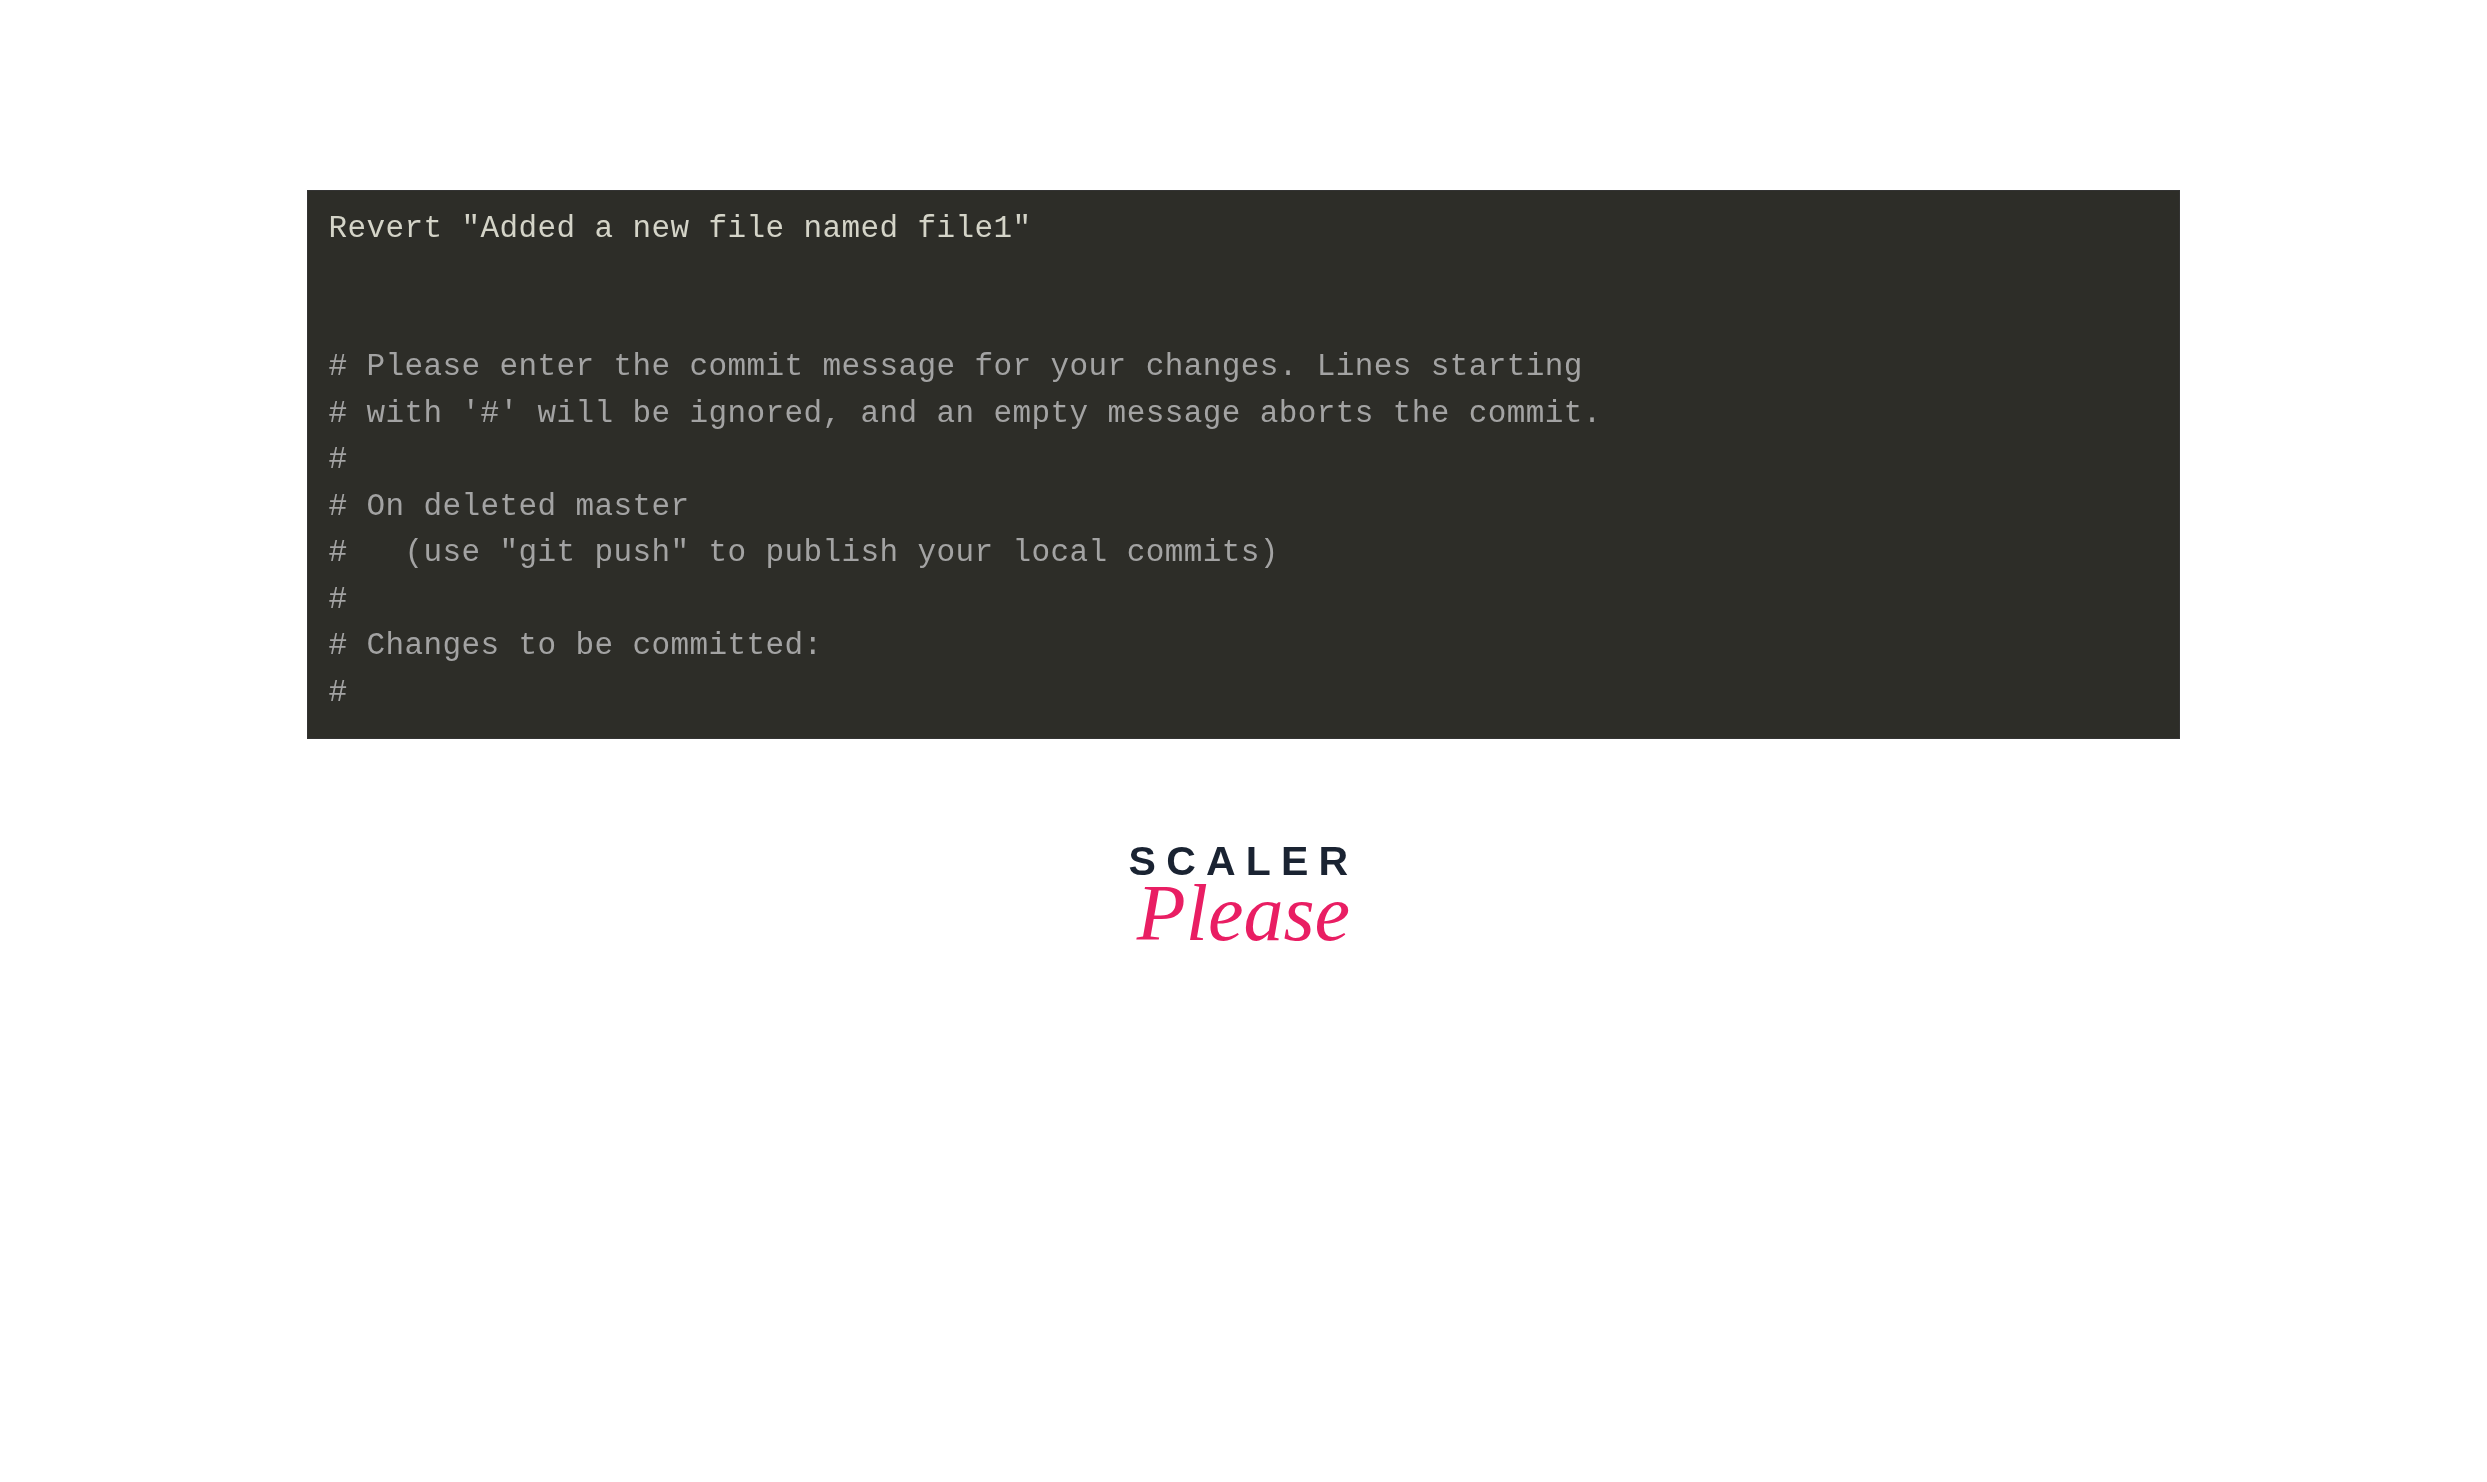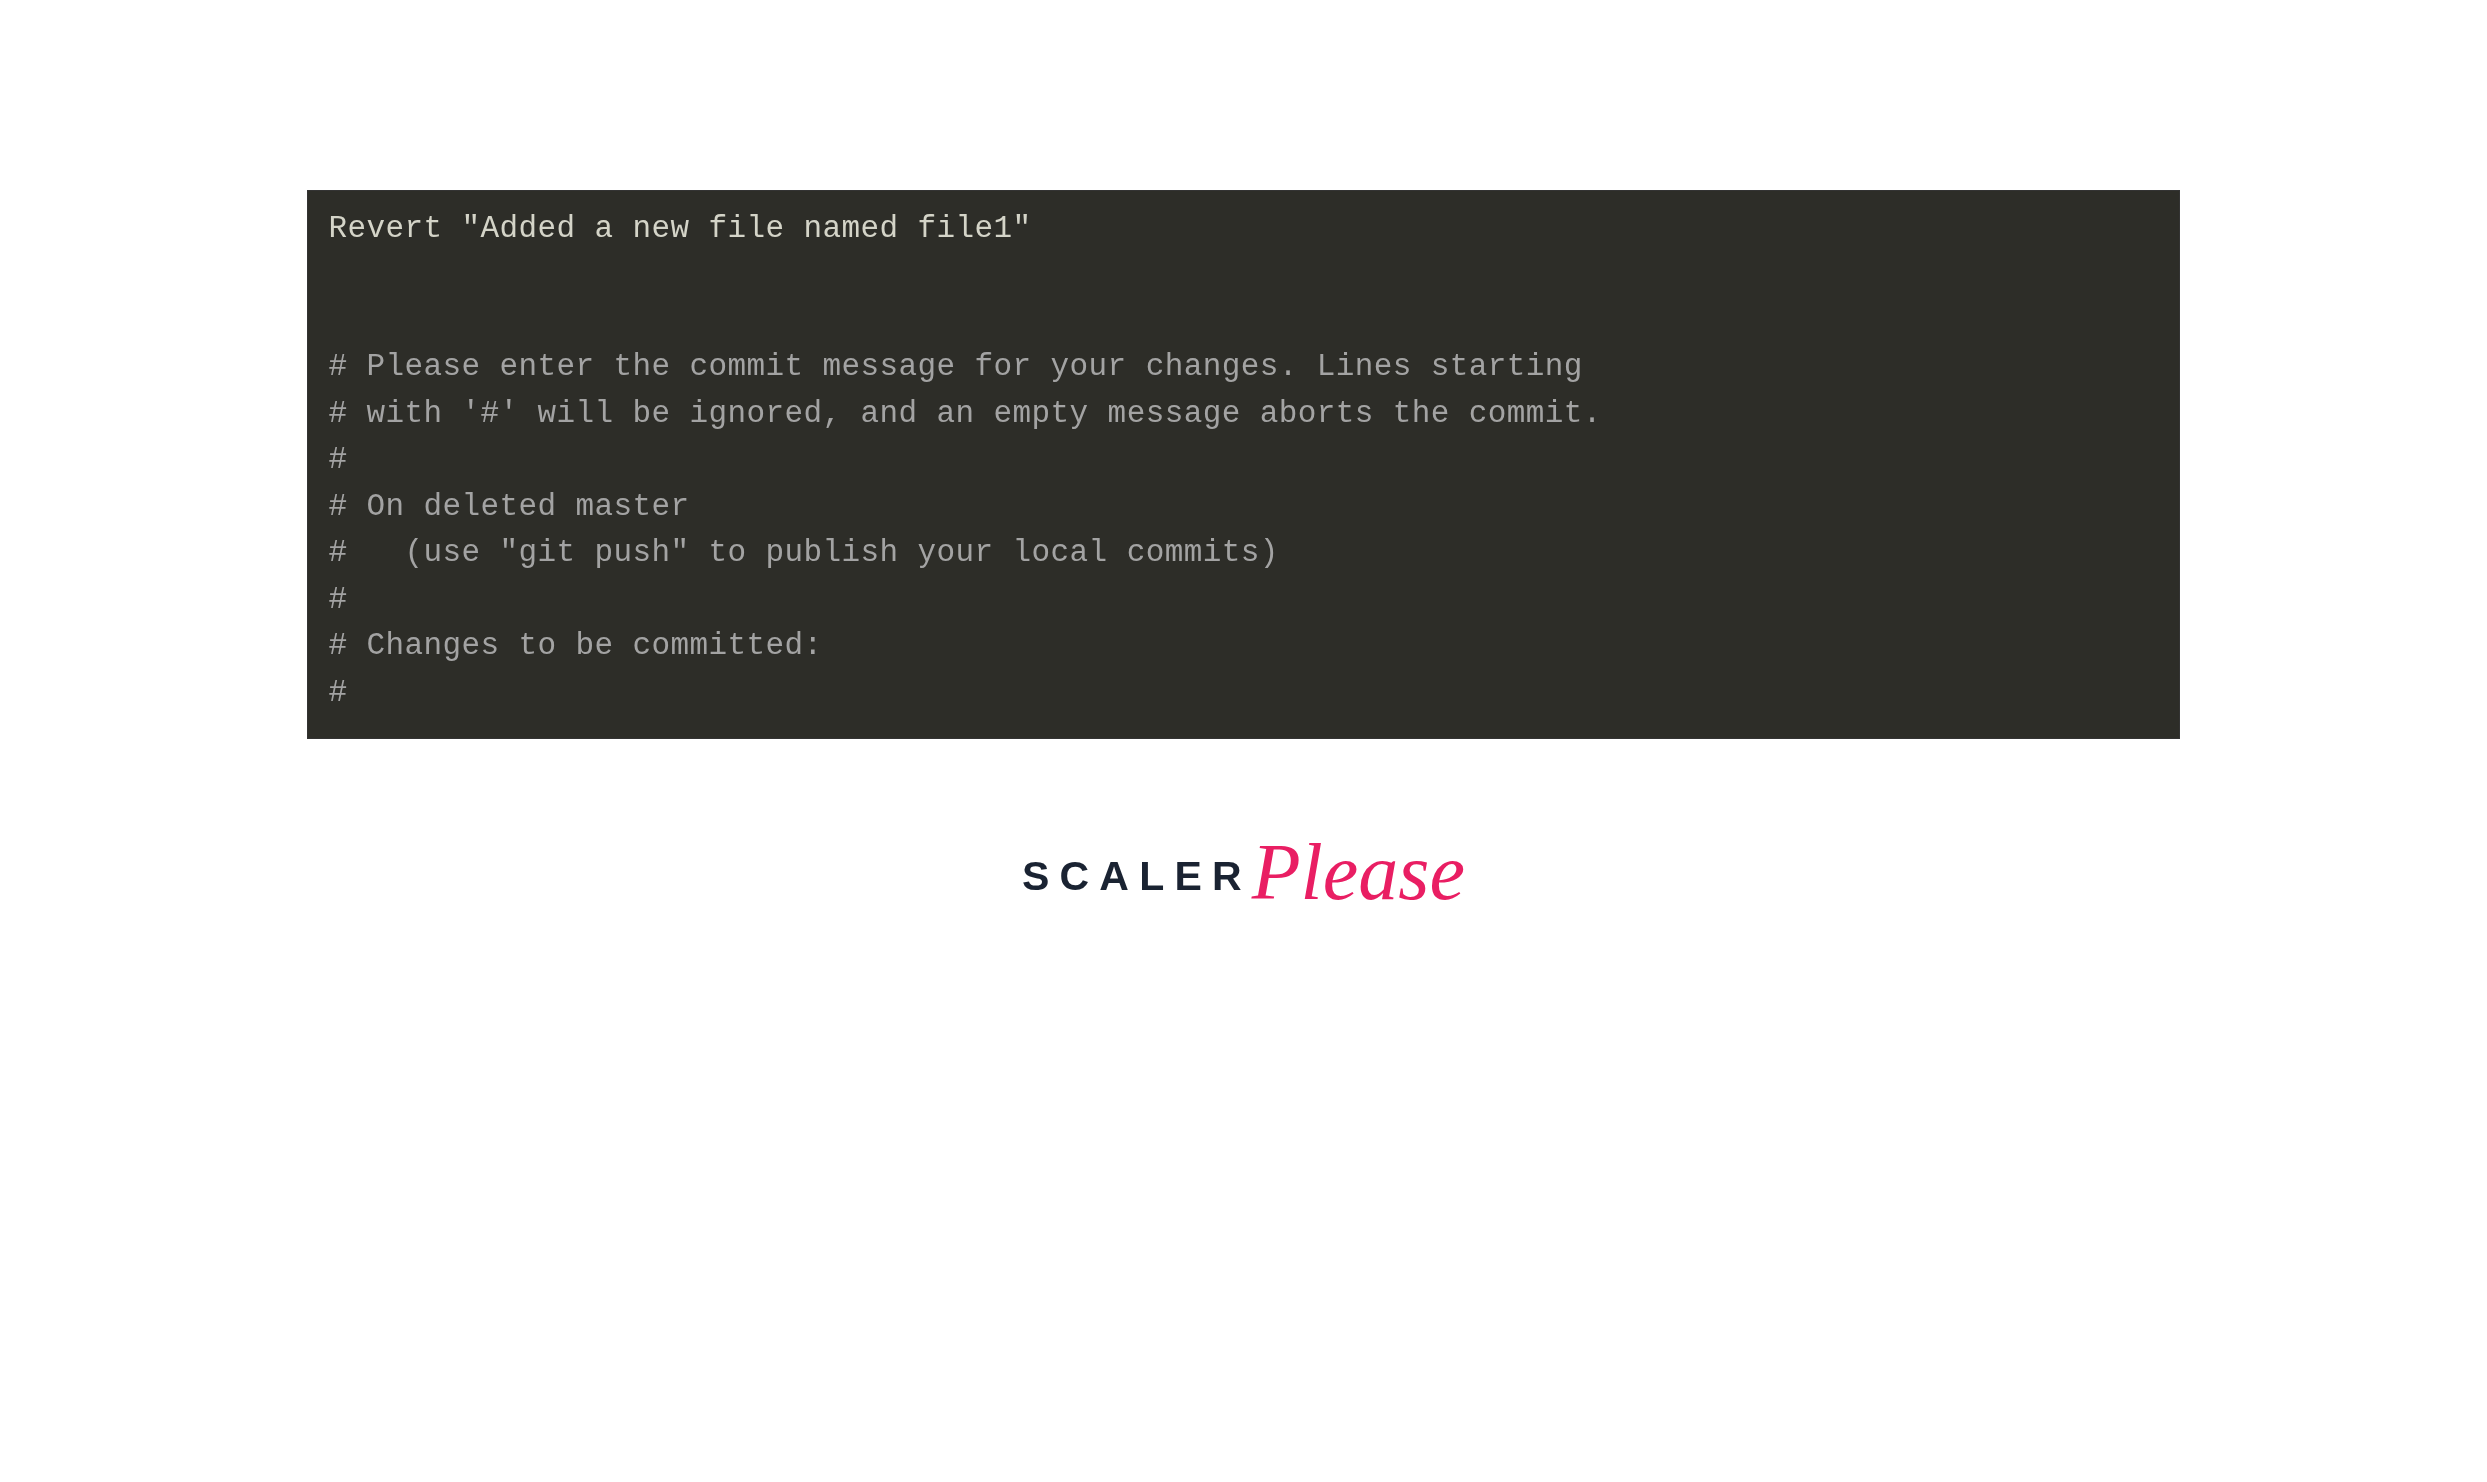--- a/index.html
+++ b/index.html
@@ -43,21 +43,21 @@
       color: #a3a3a3;
     }
 
     .terminal .blank {
       height: 46px;
     }
 
     .logo {
       margin-top: 102px;
       display: flex;
-      flex-direction: row;
+      flex-direction: column;
       align-items: center;
       line-height: 1;
     }
 
     .logo .scaler {
       font-family: "Arial Black", "Helvetica Neue", sans-serif;
       font-weight: 900;
       font-size: 41px;
       letter-spacing: 10.2px;
       color: #1a2332;

